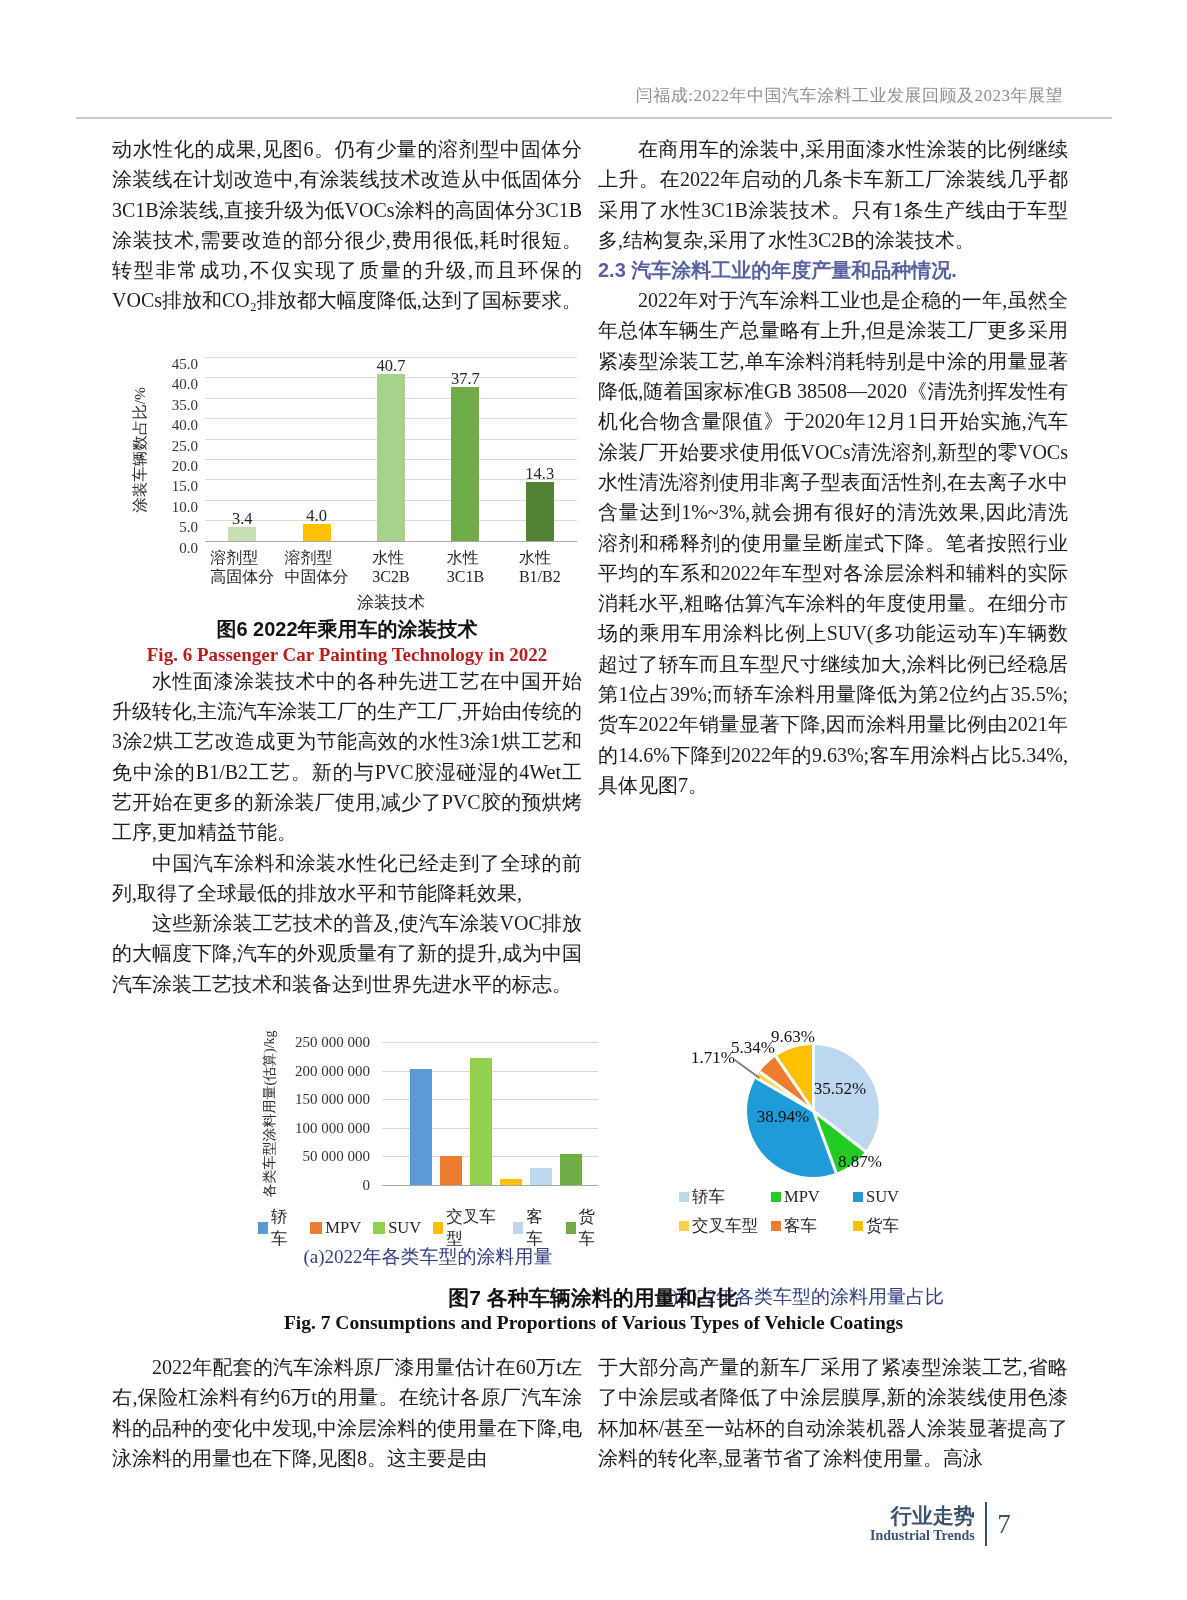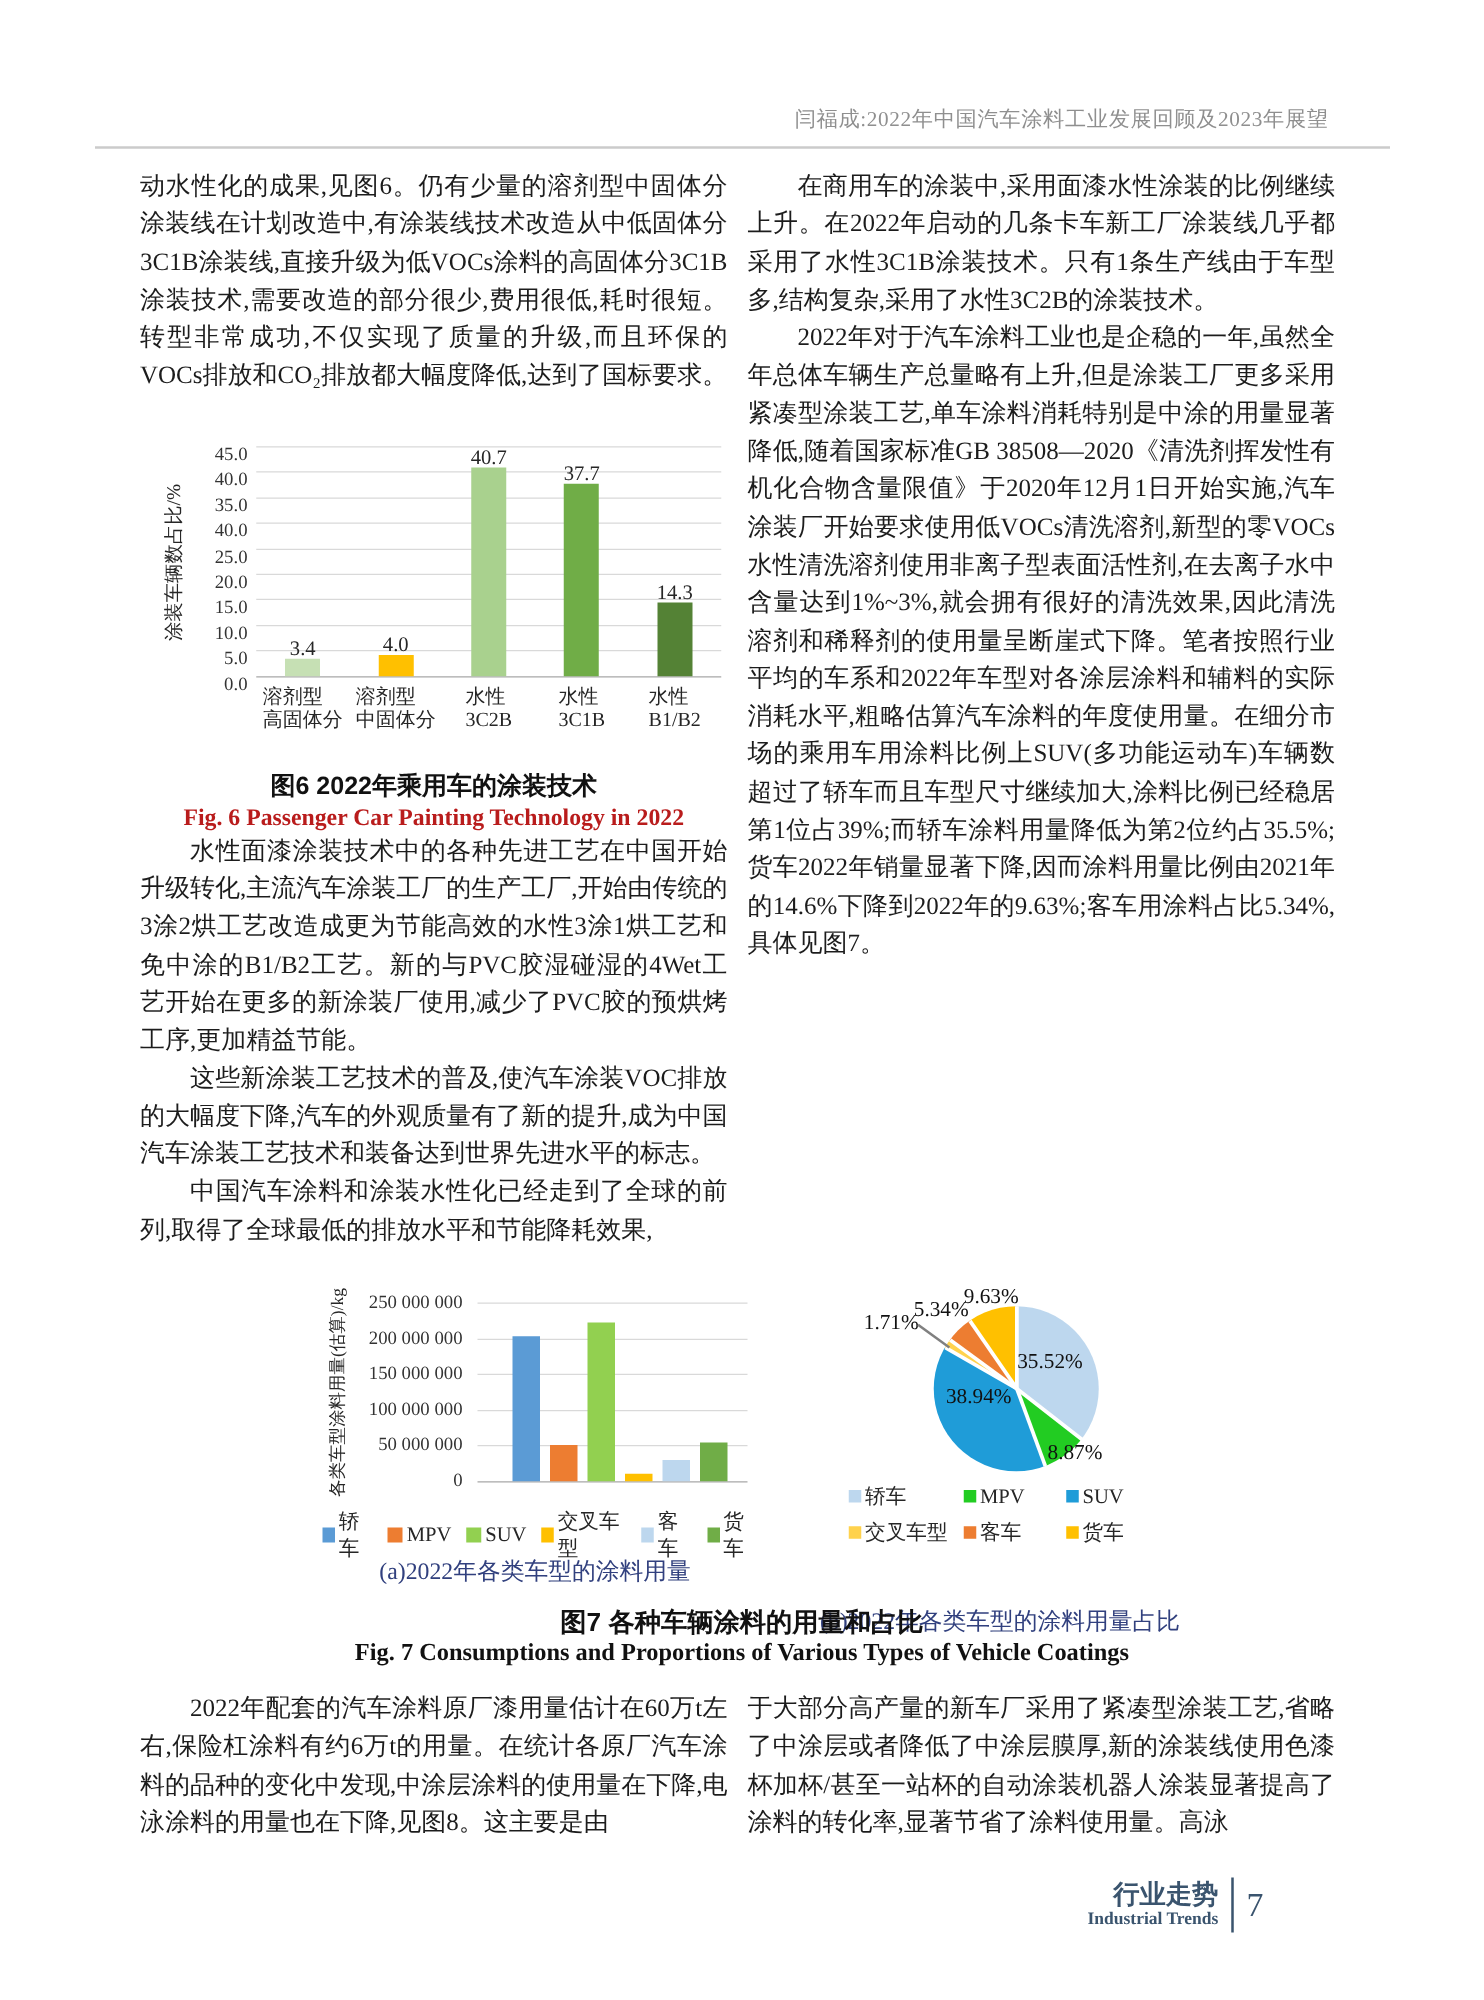--- a/index.html
+++ b/index.html
@@ -118,31 +118,33 @@
           </div>
           <div class="xtick" style="left: 353.4px; top: 228px;">
             <div>水性</div>
             <div>3C1B</div>
           </div>
           <div class="xtick" style="left: 427.8px; top: 228px;">
             <div>水性</div>
             <div>B1/B2</div>
           </div>
         </div>
+      <div class="axlab" style="left:93px;top:268px;width:372px;">涂装技术</div>
       <div class="capzh" style="top:294px;">图6  2022年乘用车的涂装技术</div>
       <div class="capen" style="top:320px;">Fig. 6  Passenger Car Painting Technology in 2022</div>
     </div>
 
     <p class="ind">水性面漆涂装技术中的各种先进工艺在中国开始升级转化,主流汽车涂装工厂的生产工厂,开始由传统的3涂2烘工艺改造成更为节能高效的水性3涂1烘工艺和免中涂的B1/B2工艺。新的与PVC胶湿碰湿的4Wet工艺开始在更多的新涂装厂使用,减少了PVC胶的预烘烤工序,更加精益节能。</p>
+    <p class="ind">中国汽车涂料和涂装水性化已经走到了全球的前列,取得了全球最低的排放水平和节能降耗效果,</p>
     <p class="ind">这些新涂装工艺技术的普及,使汽车涂装VOC排放的大幅度下降,汽车的外观质量有了新的提升,成为中国汽车涂装工艺技术和装备达到世界先进水平的标志。</p>
-    <p class="ind">中国汽车涂料和涂装水性化已经走到了全球的前列,取得了全球最低的排放水平和节能降耗效果,</p>
   </div>
 
   <div id="col-right" class="col">
     <p class="ind">在商用车的涂装中,采用面漆水性涂装的比例继续上升。在2022年启动的几条卡车新工厂涂装线几乎都采用了水性3C1B涂装技术。只有1条生产线由于车型多,结构复杂,采用了水性3C2B的涂装技术。</p>
+    <h3 class="sec">2.3  汽车涂料工业的年度产量和品种情况.</h3>
     <p class="ind">2022年对于汽车涂料工业也是企稳的一年,虽然全年总体车辆生产总量略有上升,但是涂装工厂更多采用紧凑型涂装工艺,单车涂料消耗特别是中涂的用量显著降低,随着国家标准GB 38508—2020《清洗剂挥发性有机化合物含量限值》于2020年12月1日开始实施,汽车涂装厂开始要求使用低VOCs清洗溶剂,新型的零VOCs水性清洗溶剂使用非离子型表面活性剂,在去离子水中含量达到1%~3%,就会拥有很好的清洗效果,因此清洗溶剂和稀释剂的使用量呈断崖式下降。笔者按照行业平均的车系和2022年车型对各涂层涂料和辅料的实际消耗水平,粗略估算汽车涂料的年度使用量。在细分市场的乘用车用涂料比例上SUV(多功能运动车)车辆数超过了轿车而且车型尺寸继续加大,涂料比例已经稳居第1位占39%;而轿车涂料用量降低为第2位约占35.5%;货车2022年销量显著下降,因而涂料用量比例由2021年的14.6%下降到2022年的9.63%;客车用涂料占比5.34%,具体见图7。</p>
   </div>
 
   <div id="fig7">
 
     <div class="rot" style="left:28px;top:93px;width:260px;height:18px;font-size:14px;">各类车型涂料用量(估算)/kg</div>
     <div id="fig7a-yticks">
         <div class="ytick" style="left: 150px; width: 108px; top: 22px;">250 000 000</div>
         <div class="ytick" style="left: 150px; width: 108px; top: 50.6px;">200 000 000</div>
         <div class="ytick" style="left: 150px; width: 108px; top: 79.2px;">150 000 000</div>

